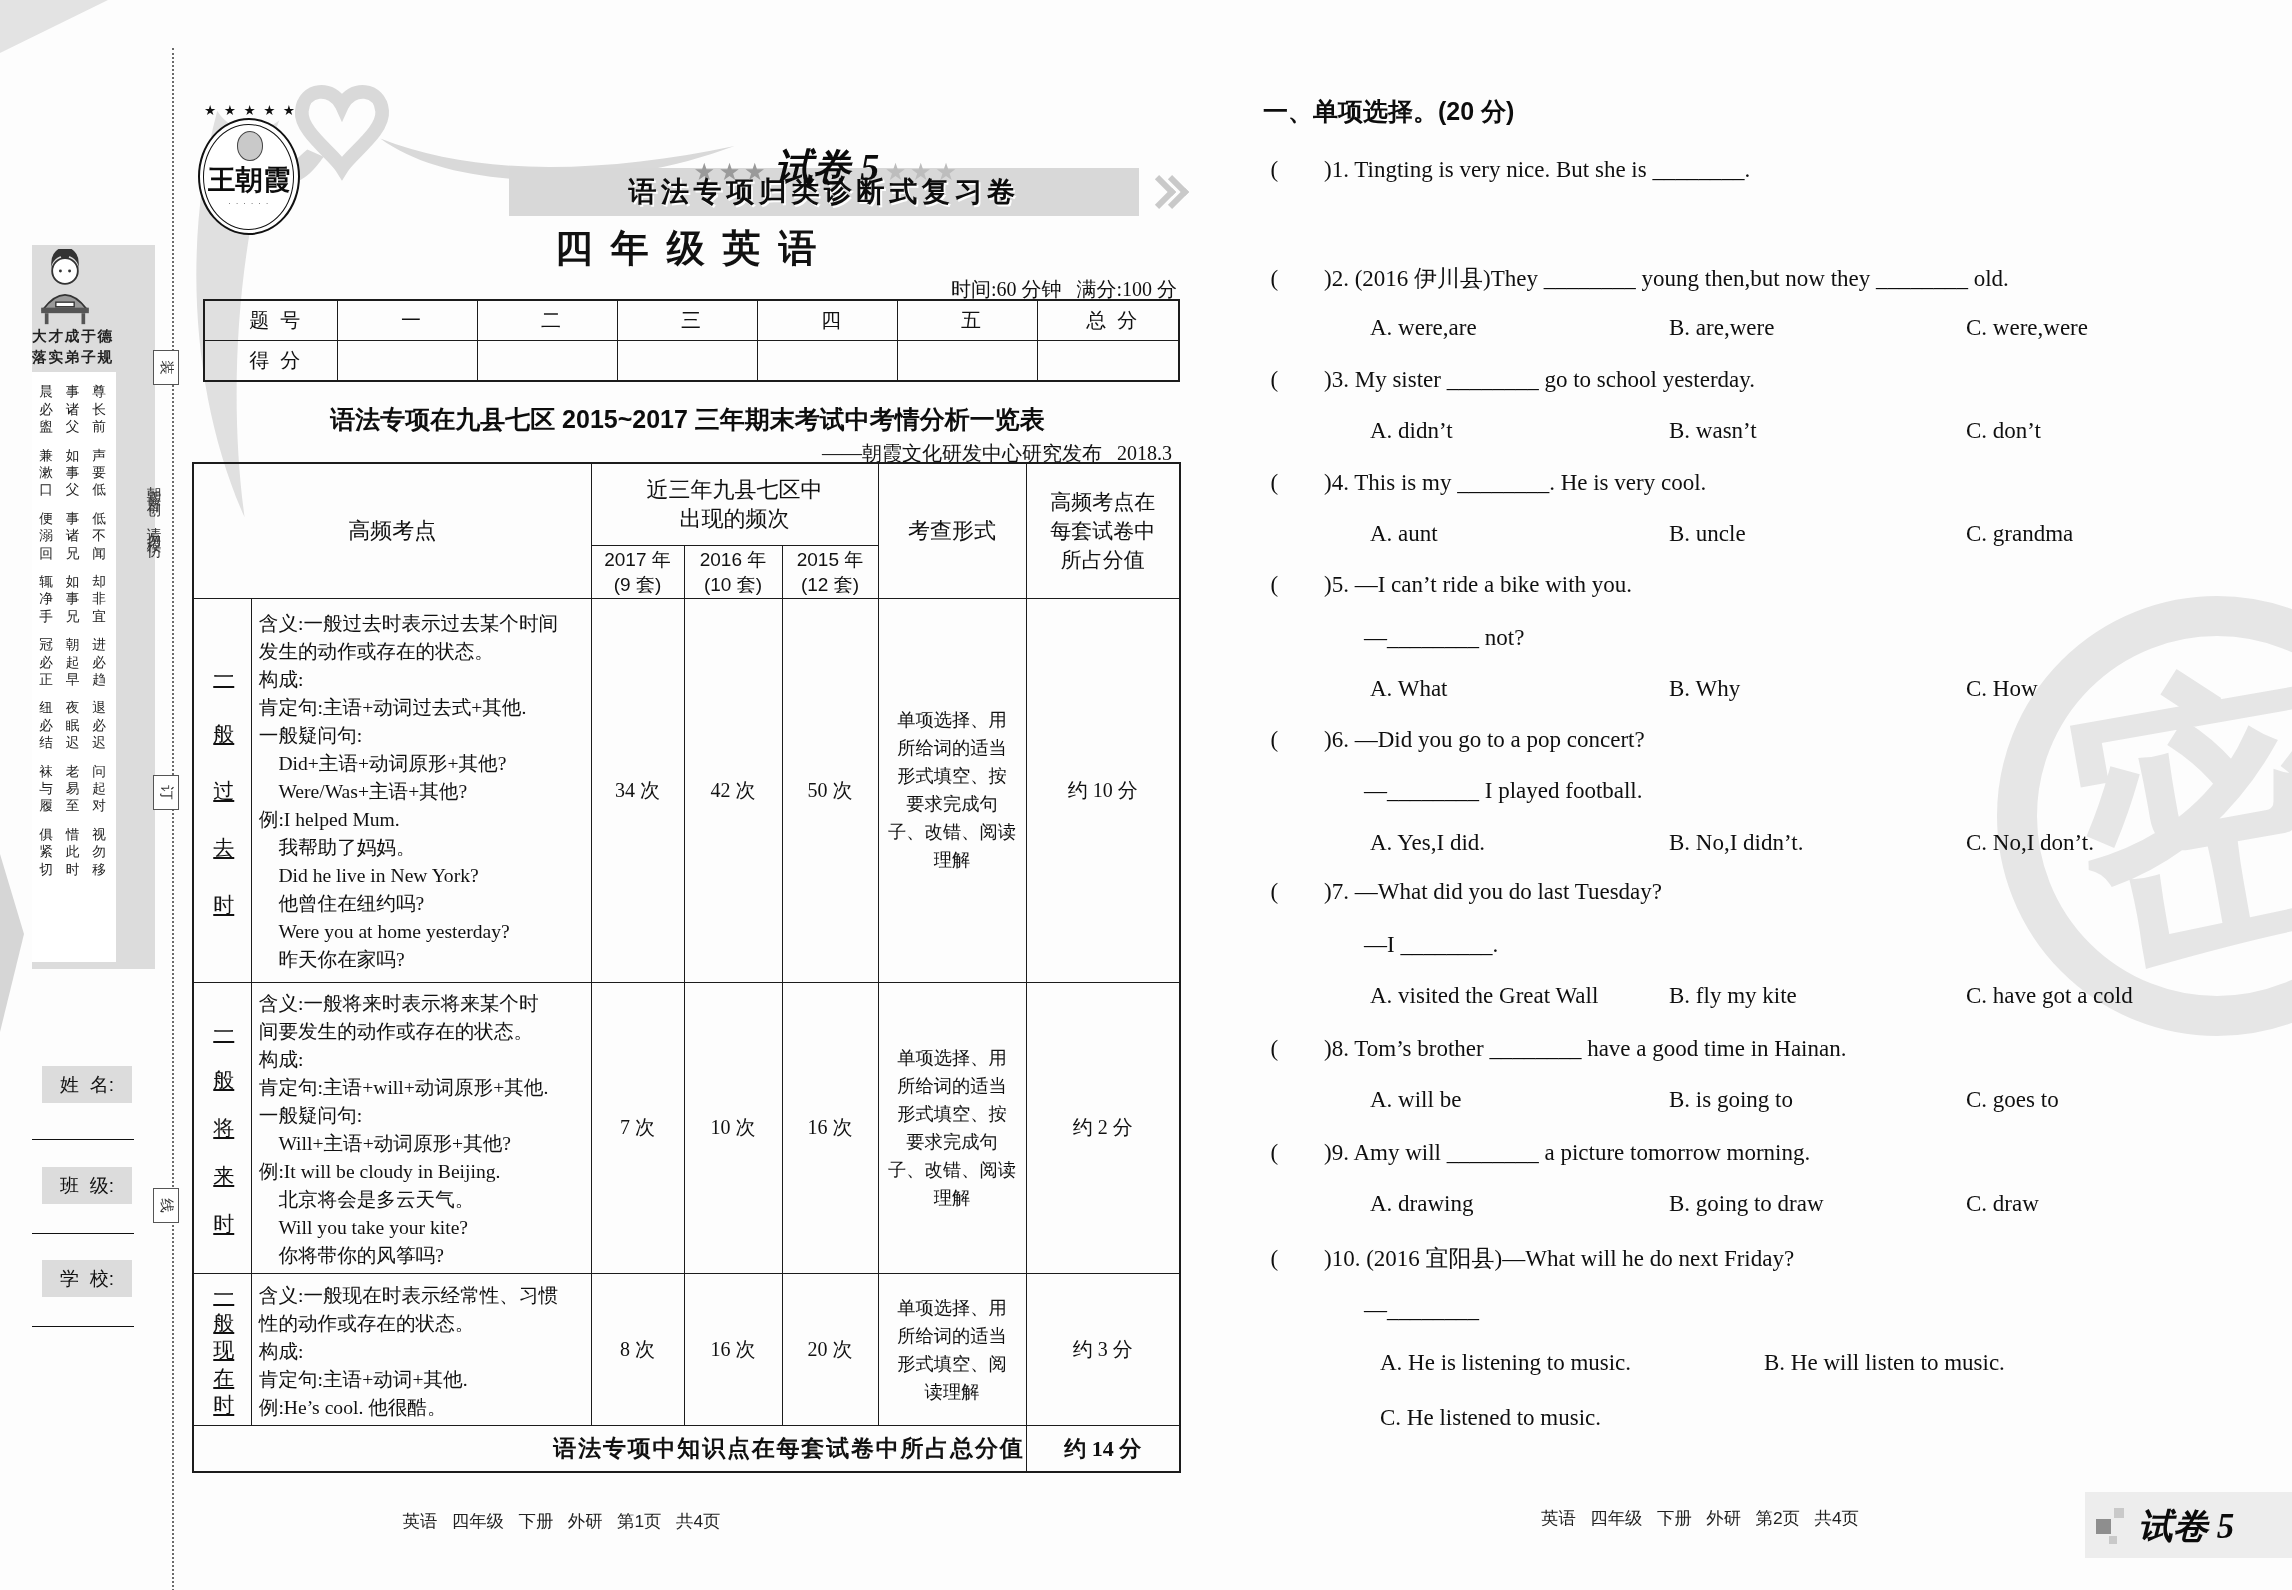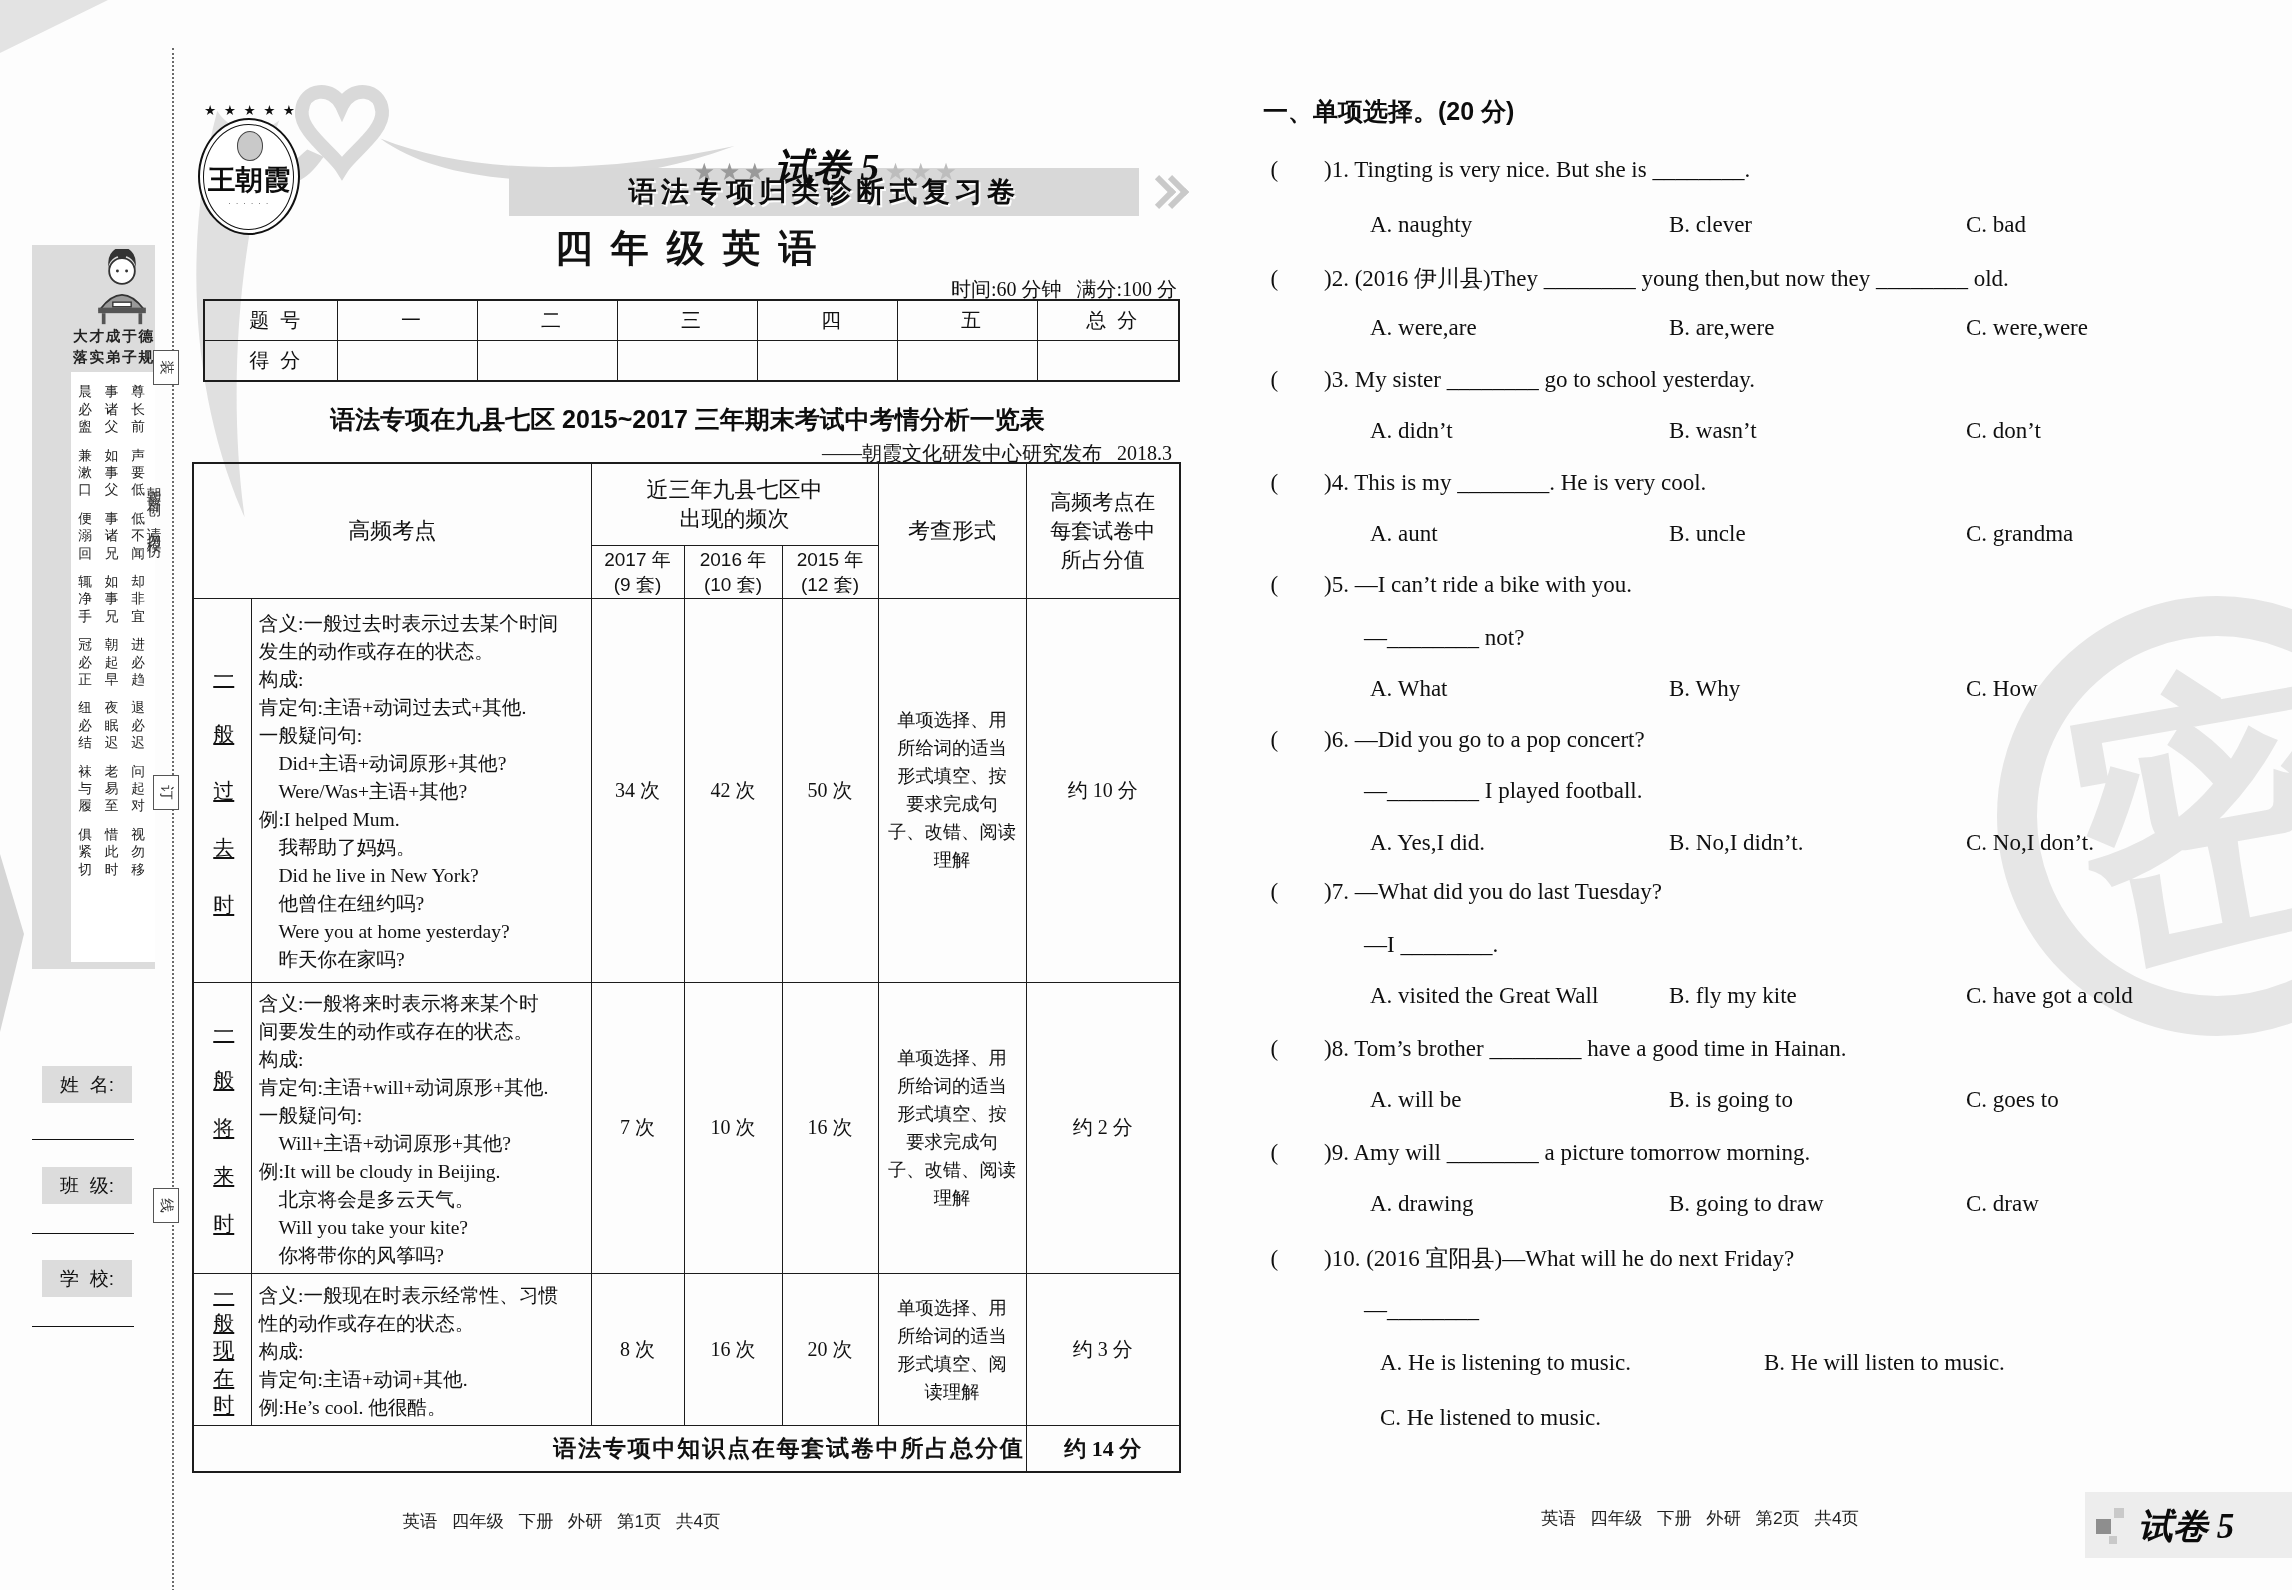--- a/index.html
+++ b/index.html
@@ -17,21 +17,21 @@
     clip-path:polygon(0 0,100% 0,0 100%);}
   .edge-wedge{left:0;top:854px;width:24px;height:178px;background:#d6d6d6;
     clip-path:polygon(0 0,100% 45%,0 100%);}
 
   
   .binding-line{left:172px;top:48px;bottom:0;width:0;border-left:2.7px dotted #6a6a6a;}
   .bind-box{left:153px;width:24px;height:33px;background:#fff;border:1.4px solid #555;
     display:flex;align-items:center;justify-content:center;font-size:14.6px;color:#333;z-index:3;}
   .bind-box span{display:inline-block;transform:rotate(90deg);}
   .side-panel{left:32px;top:245px;width:123px;height:724px;background:#dcdcdc;
-    display:flex;flex-direction:column;align-items:flex-end;padding-top:3.7px;box-sizing:border-box;}
+    display:flex;flex-direction:column;align-items:flex-start;padding-top:3.7px;box-sizing:border-box;}
   .mascot{flex:none;}
   .side-slogan{font-size:14.6px;font-weight:bold;color:#222;line-height:21px;text-align:center;letter-spacing:1.8px;}
   .verse-panel{background:#fff;width:84px;margin-top:4.6px;flex:1 1 auto;margin-bottom:7.3px;
     display:flex;justify-content:space-between;padding:11px 7.3px;box-sizing:border-box;}
   .verse-col{width:16.4px;font-size:13.7px;line-height:17.4px;word-break:break-all;color:#222;}
   .verse-col .grp{display:block;margin-bottom:11px;width:14.6px;}
   .origin-note{left:144px;top:475px;height:567px;writing-mode:vertical-rl;
     font-size:14.6px;color:#333;letter-spacing:5.5px;white-space:pre-wrap;}
   .field-label{left:42px;width:90px;height:37px;background:#dcdcdc;color:#111;
     font-size:19px;display:flex;align-items:center;justify-content:center;}
@@ -373,25 +373,20 @@
   </tbody>
     </table>
 </div>
 
 <div class="abs page-footer" style="left:356px;top:1509px;width:411px" data-bind="left_page.footer">英语   四年级   下册   外研   第1页   共4页</div>
 
 <div class="abs right-page">
   <div class="sec-title" data-bind="right_page.section_title">一、单项选择。(20 分)</div>
 
   <div class="q-line" style="top:157px" data-bind="right_page.questions.0.lines.0">(        )1. Tingting is very nice. But she is ________.</div>
-  <div class="opt-row" style="top:212px">
-    <span class="opt oA" data-bind="right_page.questions.0.options.0.0">A. naughty</span>
-    <span class="opt oB" data-bind="right_page.questions.0.options.0.1">B. clever</span>
-    <span class="opt oC" data-bind="right_page.questions.0.options.0.2">C. bad</span>
-  </div>
 
   <div class="q-line" style="top:263px" data-bind="right_page.questions.1.lines.0">(        )2. (2016 伊川县)They ________ young then,but now they ________ old.</div>
   <div class="opt-row" style="top:315px">
     <span class="opt oA" data-bind="right_page.questions.1.options.0.0">A. were,are</span>
     <span class="opt oB" data-bind="right_page.questions.1.options.0.1">B. are,were</span>
     <span class="opt oC" data-bind="right_page.questions.1.options.0.2">C. were,were</span>
   </div>
 
   <div class="q-line" style="top:367px" data-bind="right_page.questions.2.lines.0">(        )3. My sister ________ go to school yesterday.</div>
   <div class="opt-row" style="top:418px">

